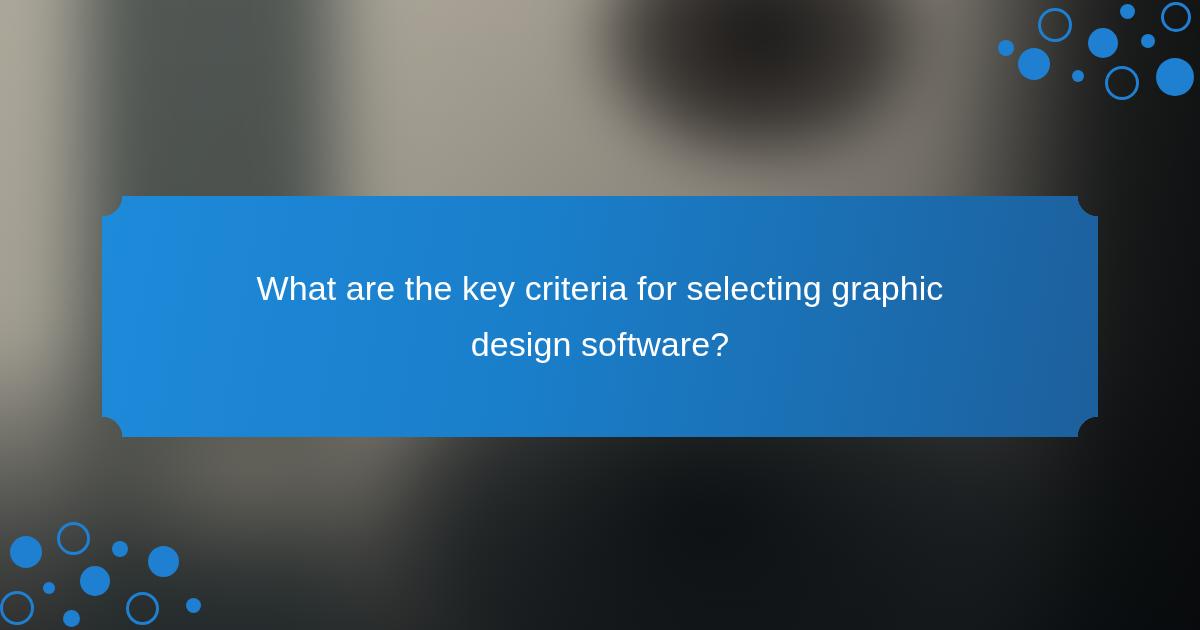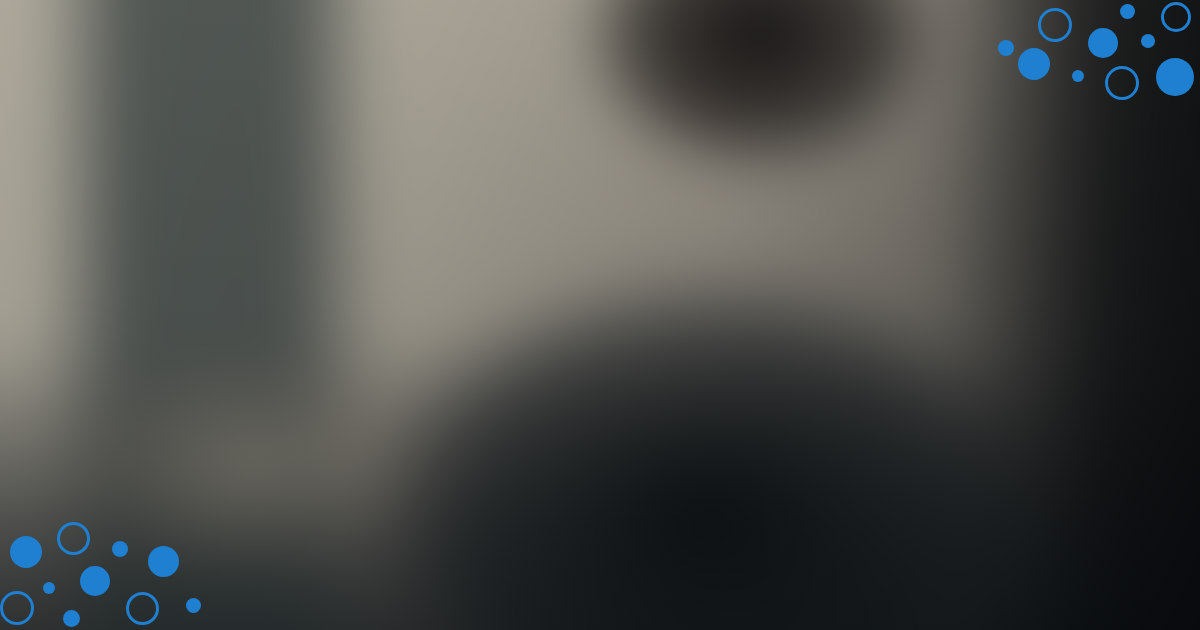--- a/index.html
+++ b/index.html
@@ -119,14 +119,21 @@
       <span class="dot" style="left: 112px; top: 46px; width: 16px; height: 16px; background: rgb(31, 127, 208);"></span>
       <span class="dot" style="left: 148px; top: 51px; width: 31px; height: 31px; background: rgb(31, 127, 208);"></span>
       <span class="dot" style="left: 80px; top: 71px; width: 30px; height: 30px; background: rgb(31, 127, 208);"></span>
       <span class="dot" style="left: 43px; top: 87px; width: 12px; height: 12px; background: rgb(31, 127, 208);"></span>
       <span class="dot" style="left: 0px; top: 96px; width: 34px; height: 34px; background: transparent; border: 3px solid rgb(31, 127, 208);"></span>
       <span class="dot" style="left: 126px; top: 97px; width: 33px; height: 33px; background: transparent; border: 3px solid rgb(31, 127, 208);"></span>
       <span class="dot" style="left: 186px; top: 103px; width: 15px; height: 15px; background: rgb(31, 127, 208);"></span>
       <span class="dot" style="left: 63px; top: 115px; width: 17px; height: 17px; background: rgb(31, 127, 208);"></span>
     </div>
 
+  <div class="banner" style="mask-image: radial-gradient(20px at 0px 0px, transparent 20px, rgb(0, 0, 0) 20.5px), radial-gradient(20px at 100% 0px, transparent 20px, rgb(0, 0, 0) 20.5px), radial-gradient(20px at 0px 100%, transparent 20px, rgb(0, 0, 0) 20.5px), radial-gradient(20px at 100% 100%, transparent 20px, rgb(0, 0, 0) 20.5px); mask-composite: intersect, intersect, intersect;">
+    <span class="notch tl"></span>
+    <span class="notch tr"></span>
+    <span class="notch bl"></span>
+    <span class="notch br"></span>
+    <h1 class="question">What are the key criteria for selecting graphic design software?</h1>
+  </div>
 
 </div>
 
 </body></html>

